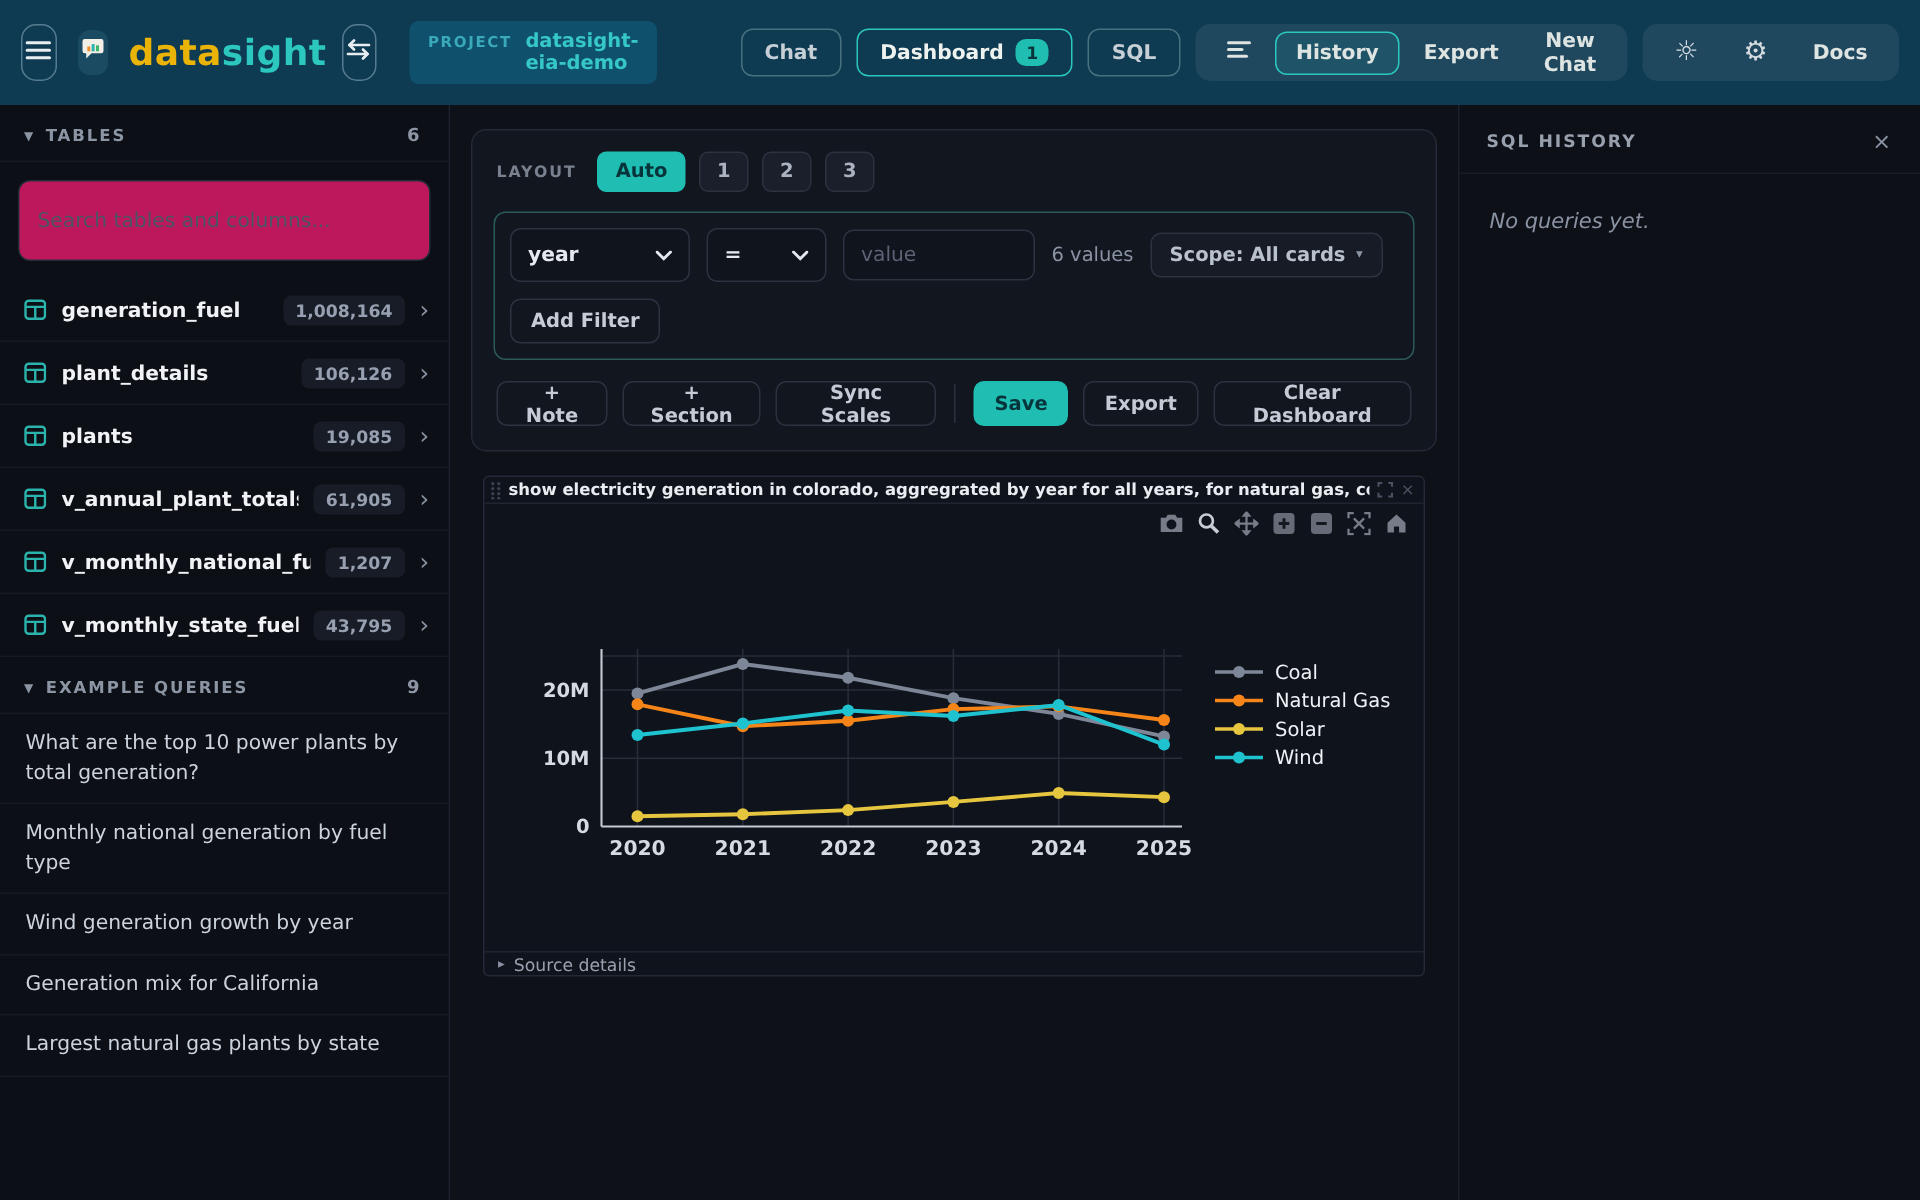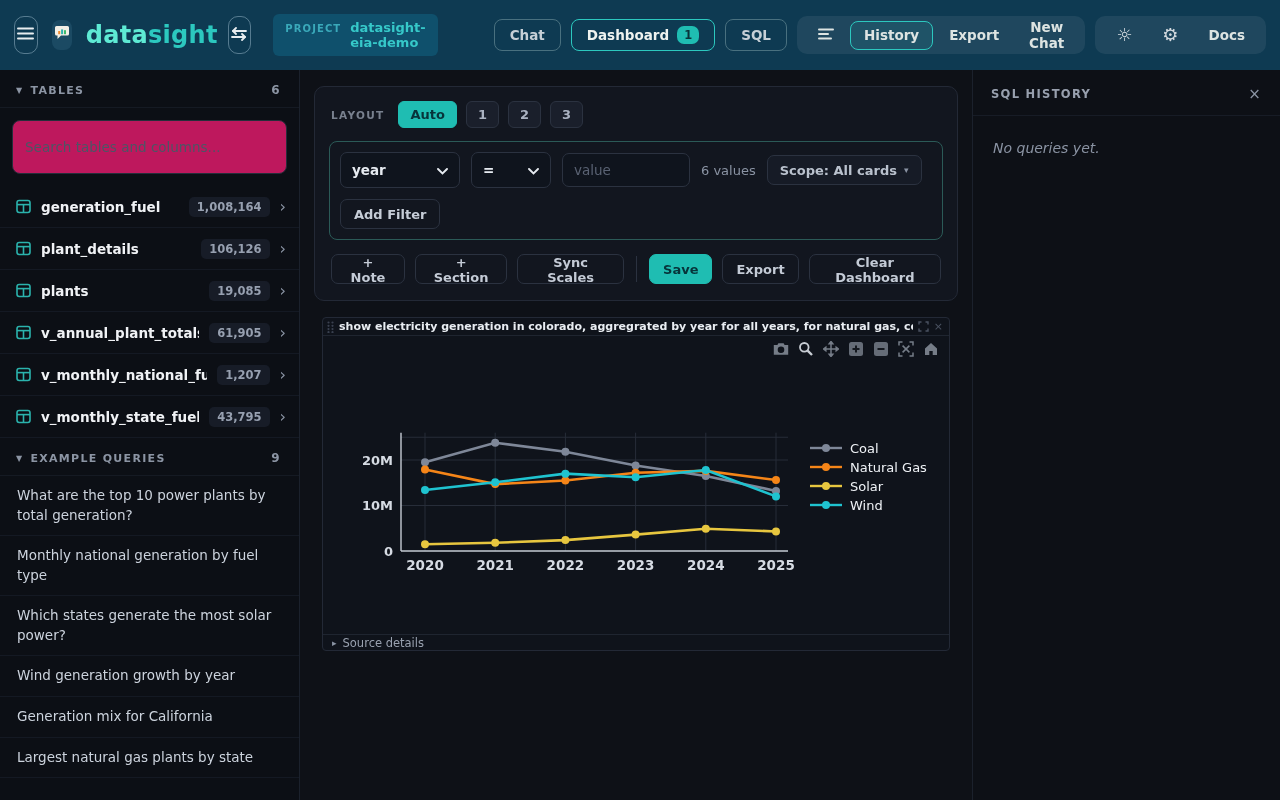--- a/index.html
+++ b/index.html
@@ -6,21 +6,21 @@
   html,body { width:1280px; height:800px; overflow:hidden; }
   body { font-family:"DejaVu Sans", sans-serif; background:#0e1117; color:#e8ebf0; }
   button { font-family:inherit; }
 
   
   .topbar { height:70px; background:#0e3a52; display:flex; align-items:center; padding:0 14px; gap:10px; }
   .iconbtn { width:38px; height:38px; border:1.5px solid rgba(175,205,220,.45); border-radius:10px;
              background:transparent; display:flex; align-items:center; justify-content:center; cursor:pointer; color:#e6ecef; }
   .logo-badge { width:30px; height:30px; border-radius:8px; background:#1b4a63; display:flex; align-items:center; justify-content:center; margin-left:4px; }
   .brand { font-size:24px; font-weight:bold; margin-left:4px; letter-spacing:.3px; }
-  .brand .p1 { color:#5eead4; } .brand .p2 { color:#2cc8bf; }
+  .brand .p1 { color:#eab308; } .brand .p2 { color:#2cc8bf; }
   .project-badge { background:#0f506c; border-radius:6px; padding:6px 12px; display:flex; gap:9px; align-items:baseline; margin-left:12px; }
   .project-badge .lbl { font-size:10px; font-weight:bold; color:#3aa9ba; letter-spacing:1.1px; }
   .project-badge .val { font-size:13px; font-weight:bold; color:#36c8c9; }
   .tabs { display:flex; gap:10px; margin-left:46px; }
   .tab { height:32px; padding:0 15px; border:1px solid #49707f; border-radius:8px; background:transparent;
          color:#c6cfd6; font-size:13.5px; font-weight:bold; display:flex; align-items:center; gap:8px; cursor:pointer; }
   .tab.active { border:1.5px solid #2cc8bf; color:#eef2ef; }
   .tab .badge { background:#1fbdb2; color:#09343a; font-size:11.5px; font-weight:bold; border-radius:7px; padding:2px 7px; }
   .nav-group { background:rgba(255,255,255,.07); border-radius:10px; height:38px; display:flex; align-items:center; padding:0 7px; gap:2px; }
   .nav-group.first { margin-left:auto; }
@@ -273,21 +273,20 @@
         </div>
       </div>
     <div class="sec-head">
       <span class="tri">▼</span>
       <span>EXAMPLE QUERIES</span>
       <span class="count">9</span>
     </div>
     <div id="queries-list">
         <div class="qitem">What are the top 10 power plants by total generation?</div>
         <div class="qitem">Monthly national generation by fuel type</div>
-        <div class="qitem">Which states generate the most solar power?</div>
         <div class="qitem">Wind generation growth by year</div>
         <div class="qitem">Generation mix for California</div>
         <div class="qitem">Largest natural gas plants by state</div>
       </div>
   </aside>
 
   <main class="main">
     <div class="toolbar-card">
       <div class="layout-row">
         <span class="layout-lbl">LAYOUT</span>

